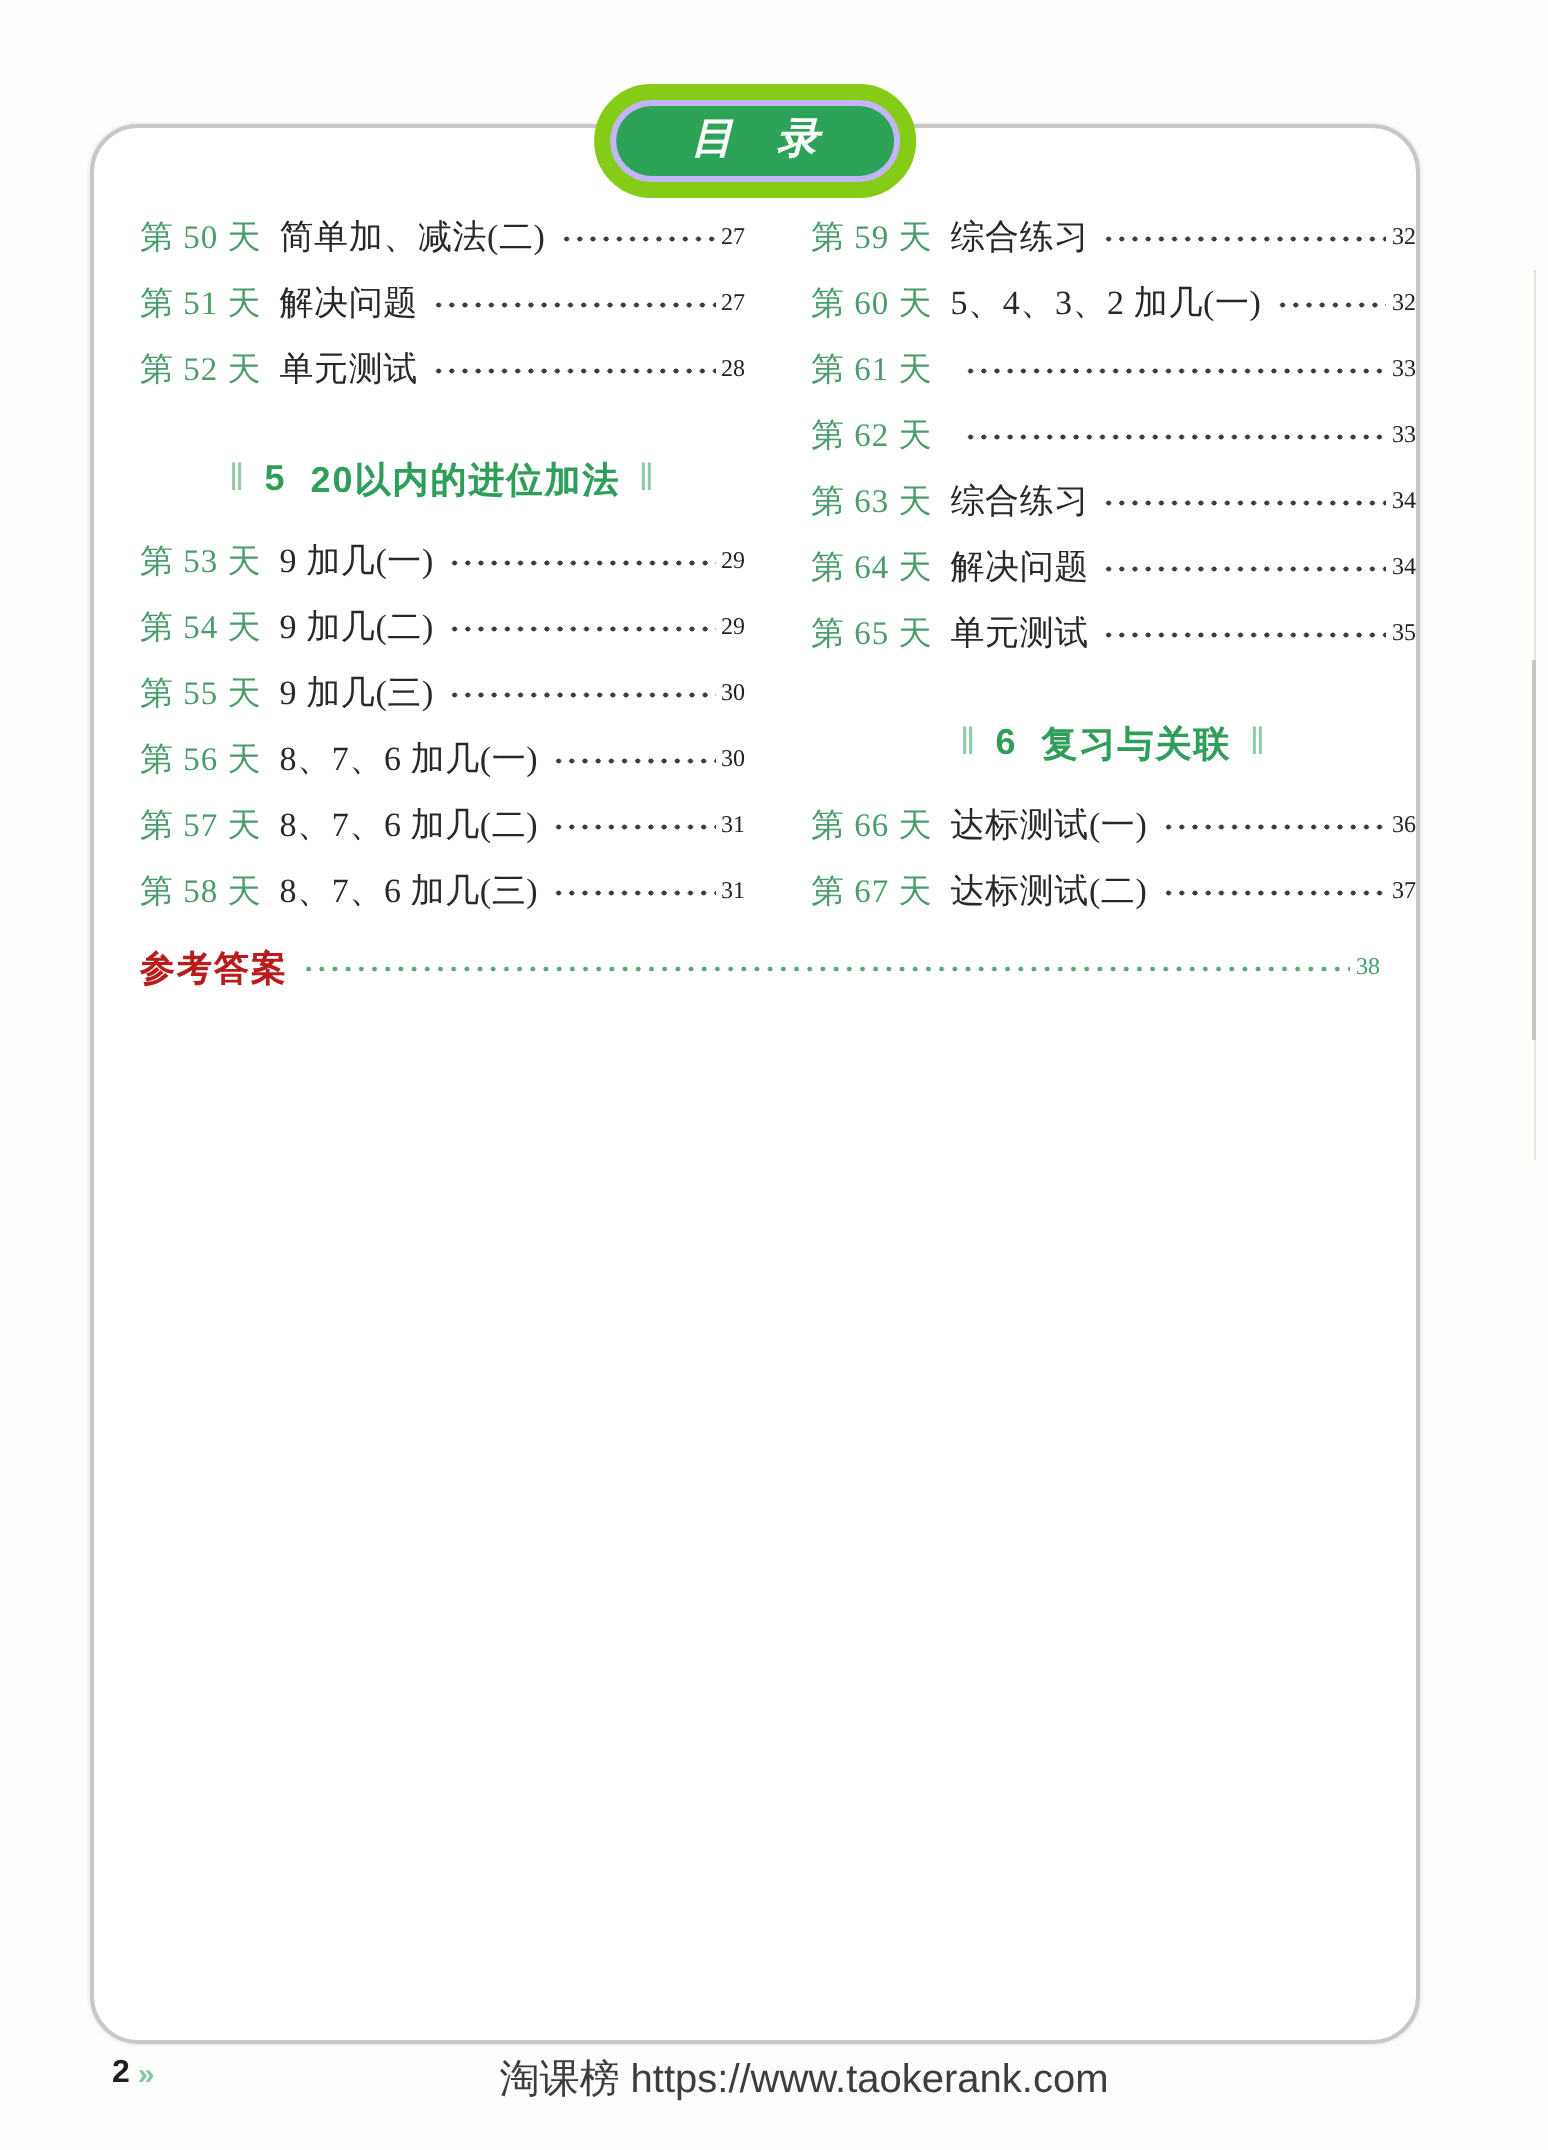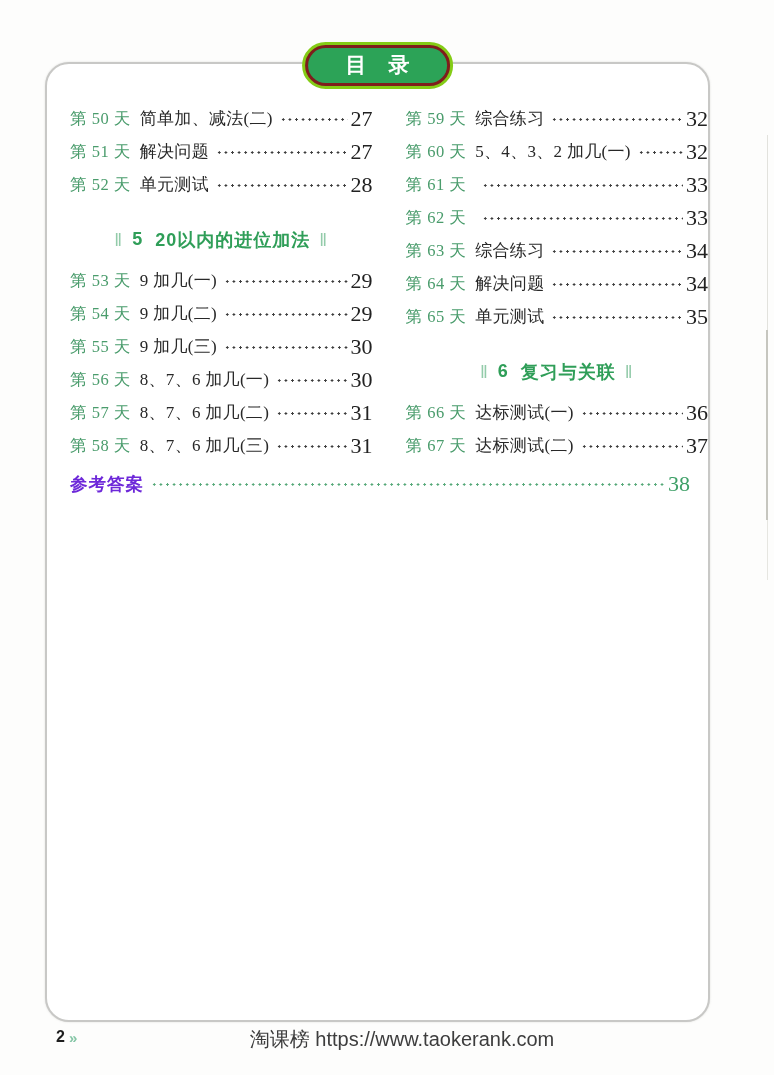--- a/index.html
+++ b/index.html
@@ -10,22 +10,23 @@
   }
   
   .card{
     position:absolute;left:45px;top:62px;width:661px;height:956px;
     border:2px solid #c8c8c6;border-radius:24px;background:#fff;
     box-shadow:0 0 2px rgba(180,180,175,.45);
   }
   
   .badge-ring{
     position:absolute;top:-22px;left:50%;transform:translateX(-50%);
-    background:#7f1d1d;border:3px solid #84cc16;border-radius:999px;
+    background:#c4b5fd;border:8px solid #84cc16;border-radius:999px;
     padding:3px;
+    font-style:italic;
   }
   .badge-fill{
     background:#2ca357;border-radius:999px;
     padding:6px 30px 7px 38px;
   }
   .badge-fill span{
     color:#fff;font-family:"Liberation Sans","DejaVu Sans",sans-serif;
     font-size:21px;font-weight:bold;letter-spacing:8px;line-height:1;
     white-space:pre;
   }
@@ -39,35 +40,35 @@
   .day{
     color:#4a9c6c;font-size:16.5px;white-space:nowrap;margin-right:9px;
     letter-spacing:.5px;
   }
   .title{color:#282828;font-size:17px;white-space:nowrap;letter-spacing:.3px;}
   .dots{
     flex:1 1 auto;height:5px;margin:2px 3px 0 7px;min-width:12px;
     background-image:radial-gradient(circle,#3c3c3c 1.15px,transparent 1.35px);
     background-size:6.6px 5px;background-repeat:repeat-x;background-position:left center;
   }
-  .pg{color:#222;font-size:22px;}
+  .pg{color:#222;font-size:12px;}
   
   .section{
     height:33px;margin:22px 0 8px;display:flex;justify-content:center;align-items:center;
     font-family:"Liberation Sans","DejaVu Sans",sans-serif;
     color:#2f9e58;font-weight:bold;font-size:18px;letter-spacing:1px;
   }
   .section .bar{color:#93cbaa;font-weight:normal;font-size:19px;margin:0 9px;}
   .section .num{margin-right:12px;}
   
   .answer-row{
     display:flex;align-items:center;height:33px;margin:5px 18px 0 23px;
   }
   .answer-row .label{
-    color:#6d28d9;font-size:17.5px;font-weight:bold;letter-spacing:1px;white-space:nowrap;
+    color:#b91c1c;font-size:17.5px;font-weight:bold;letter-spacing:1px;white-space:nowrap;
   }
   .answer-row .dots{
     background-image:radial-gradient(circle,#55a878 1.1px,transparent 1.3px);
   }
   .answer-row .pg{color:#3fa068;}
   
   .footer{position:absolute;left:0;top:1026px;width:774px;height:30px;}
   .pageno{
     position:absolute;left:56px;top:2px;display:flex;align-items:center;gap:4px;
     font-family:"Liberation Sans","DejaVu Sans",sans-serif;

